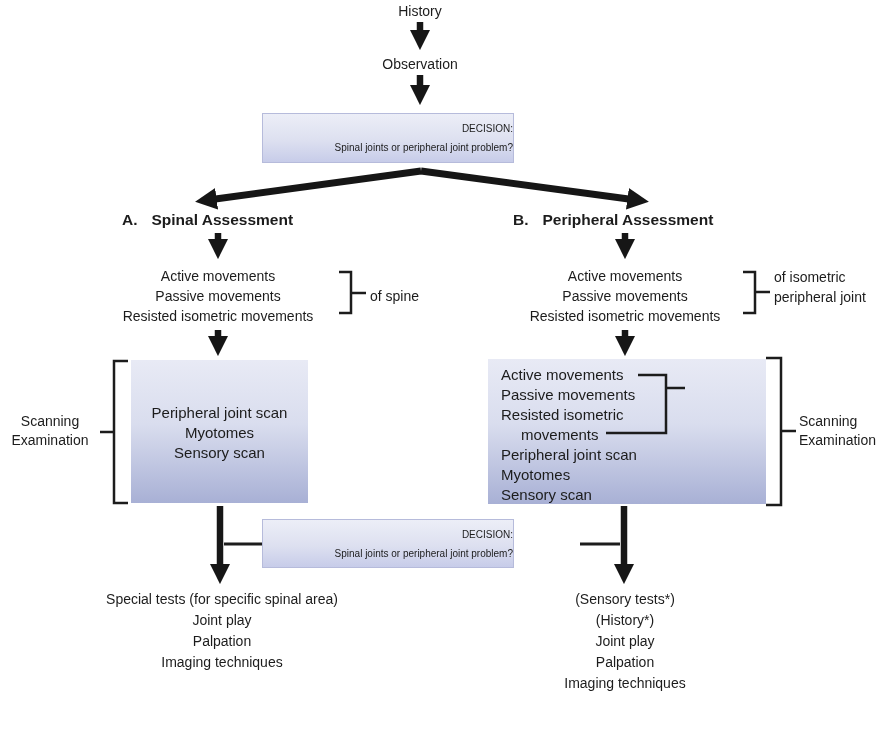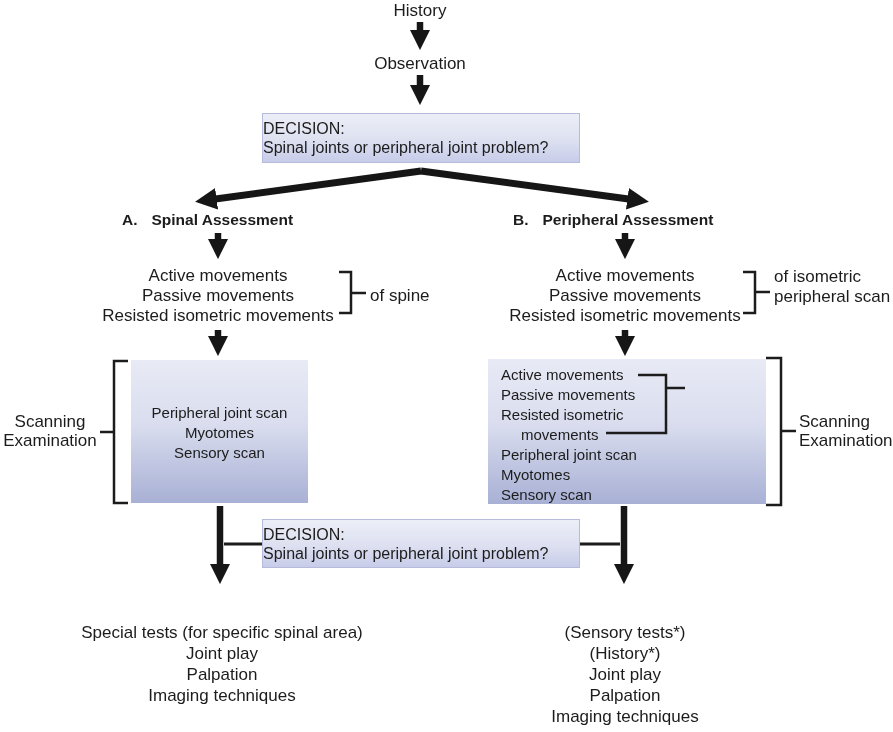--- a/index.html
+++ b/index.html
@@ -2,28 +2,28 @@
 <html><head>
 <meta charset="utf-8">
 <style>
   html,body{margin:0;padding:0;background:#ffffff;}
   .stage{
     position:relative;width:893px;height:732px;background:#ffffff;
     font-family:"Liberation Sans",sans-serif;color:#1c1c1c;overflow:hidden;
   }
   .abs{position:absolute;}
   .center{text-align:center;}
-  .txt{font-size:17px;line-height:20px;white-space:nowrap;}
-  .lh21{line-height:21px;margin-top:33px;}
+  .txt{font-size:14px;line-height:20px;white-space:nowrap;}
+  .lh21{line-height:21px;}
   .bold-header{font-weight:bold;font-size:15.5px;display:flex;gap:14px;white-space:nowrap;}
   .decision-box{
-    width:318px;
+    width:252px;
     background:linear-gradient(180deg,#eceef7 0%,#dde0f0 55%,#c7cce9 100%);
     border:1px solid #b6bbdb;box-sizing:border-box;
-    text-align:left;font-size:16px;line-height:19px;padding-top:5px;
+    text-align:right;font-size:10px;line-height:19px;padding-top:5px;
   }
   .scan-box{
     background:linear-gradient(180deg,#e8eaf5 0%,#d9ddee 45%,#a8b0d5 100%);
     box-sizing:border-box;font-size:15px;line-height:20px;
   }
   .scan-box-a{text-align:center;padding-top:43px;}
   .scan-box-b{text-align:left;padding:6px 0 0 13px;}
   .indent{padding-left:20px;}
   svg.overlay{position:absolute;left:0;top:0;pointer-events:none;}
   svg .ln{stroke:#161616;fill:none;}
@@ -104,21 +104,21 @@
   </div>
   <div class="abs txt" style="left:370px;top:286px;">of spine</div>
 
   <div class="abs txt center" style="left:505px;top:266px;width:240px;">
     <div>Active movements</div>
     <div>Passive movements</div>
     <div>Resisted isometric movements</div>
   </div>
   <div class="abs txt" style="left:774px;top:267px;">
     <div>of isometric</div>
-    <div>peripheral scan</div>
+    <div>peripheral joint</div>
   </div>
 
 
   <div class="abs txt center" style="left:3px;top:412px;width:94px;line-height:19px;">
     <div>Scanning</div>
     <div>Examination</div>
   </div>
   <div class="abs txt" style="left:799px;top:412px;line-height:19px;">
     <div>Scanning</div>
     <div>Examination</div>

